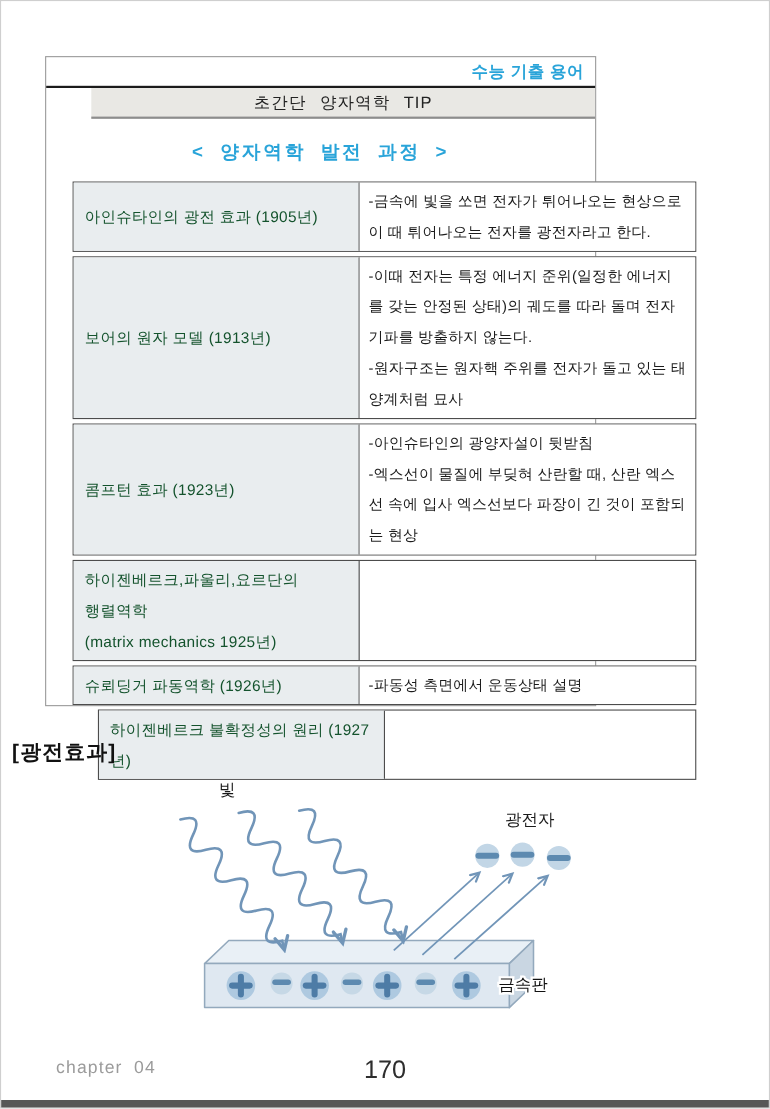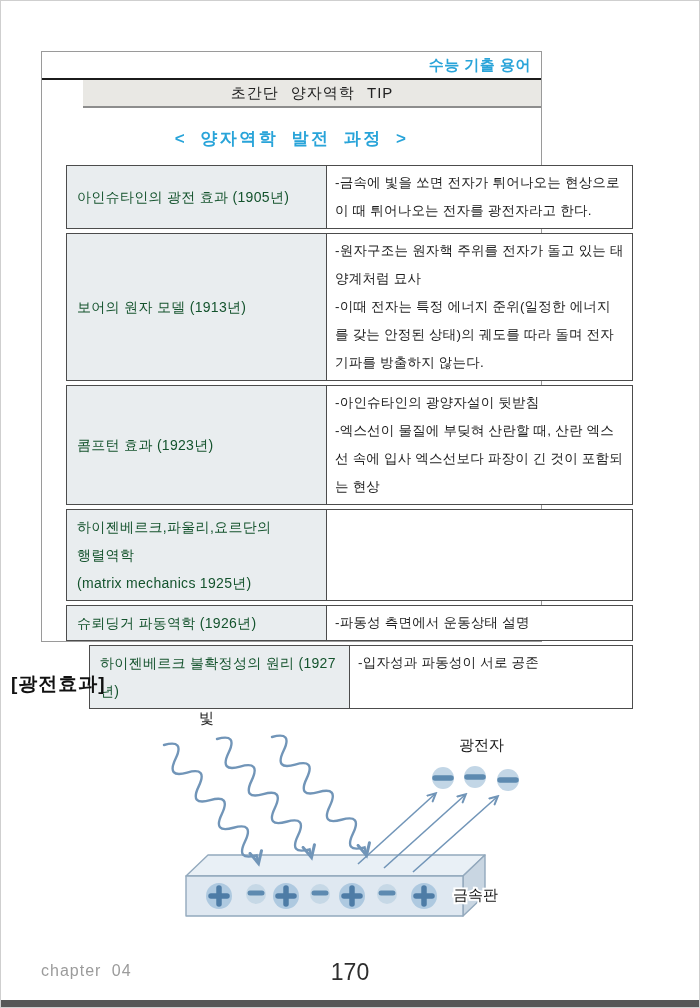--- a/index.html
+++ b/index.html
@@ -48,21 +48,21 @@
   .t-right .t-item{font-size:13.5px;color:#1c1c1c;line-height:28px;letter-spacing:.2px;}
   .r1{min-height:60px;} .r2{min-height:143px;} .r3{min-height:111px;}
   .r4{min-height:85px;} .r5{min-height:25px;} .r6{min-height:23px;}
   
   .diagram-title{
     position:absolute;top:670px;left:10px;width:100%;
     font-size:19px;font-weight:700;color:#111;letter-spacing:1px;
   }
   .diagram-svg{position:absolute;left:140px;top:680px;}
   
-  .footer-chapter{position:absolute;left:40px;top:961px;color:#9b9b9b;font-size:16px;letter-spacing:1px;word-spacing:5px;}
+  .footer-chapter{position:absolute;left:50px;top:961px;color:#9b9b9b;font-size:16px;letter-spacing:1px;word-spacing:5px;}
   .footer-page{position:absolute;left:0;top:958px;width:100%;text-align:center;color:#2e2e2e;font-size:23px;}
   .footer-bar{position:absolute;left:0;bottom:0;width:100%;height:7px;background:#575757;}
 </style>
 </head>
 <body>
 
 <div class="page">
 
   <div class="main-box">
     <div class="box-tab">
@@ -82,22 +82,22 @@
         <div class="t-right">
           <div class="t-item">-금속에 빛을 쏘면 전자가 튀어나오는 현상으로 이 때 튀어나오는 전자를 광전자라고 한다.</div>
         </div>
       </div>
 
       <div class="t-row r2">
         <div class="t-left">
           <div class="t-line">보어의 원자 모델 (1913년)</div>
         </div>
         <div class="t-right">
+          <div class="t-item">-이때 전자는 특정 에너지 준위(일정한 에너지를 갖는 안정된 상태)의 궤도를 따라 돌며 전자기파를 방출하지 않는다.</div>
           <div class="t-item">-원자구조는 원자핵 주위를 전자가 돌고 있는 태양계처럼 묘사</div>
-          <div class="t-item">-이때 전자는 특정 에너지 준위(일정한 에너지를 갖는 안정된 상태)의 궤도를 따라 돌며 전자기파를 방출하지 않는다.</div>
         </div>
       </div>
 
       <div class="t-row r3">
         <div class="t-left">
           <div class="t-line">콤프턴 효과 (1923년)</div>
         </div>
         <div class="t-right">
           <div class="t-item">-아인슈타인의 광양자설이 뒷받침</div>
           <div class="t-item">-엑스선이 물질에 부딪혀 산란할 때, 산란 엑스선 속에 입사 엑스선보다 파장이 긴 것이 포함되는 현상</div>
@@ -117,23 +117,20 @@
           <div class="t-line">슈뢰딩거 파동역학 (1926년)</div>
         </div>
         <div class="t-right">
           <div class="t-item">-파동성 측면에서 운동상태 설명</div>
         </div>
       </div>
 
       <div class="t-row r6">
         <div class="t-left">
           <div class="t-line">하이젠베르크 불확정성의 원리 (1927년)</div>
-        </div>
-        <div class="t-right">
-          <div class="t-item">-입자성과 파동성이 서로 공존</div>
         </div>
       </div>
 
     </div>
   </div>
 
   <div class="diagram-title">[광전효과]</div>
 
   <svg class="diagram-svg" width="560" height="250" viewBox="0 0 560 250" xmlns="http://www.w3.org/2000/svg">
     <defs>

